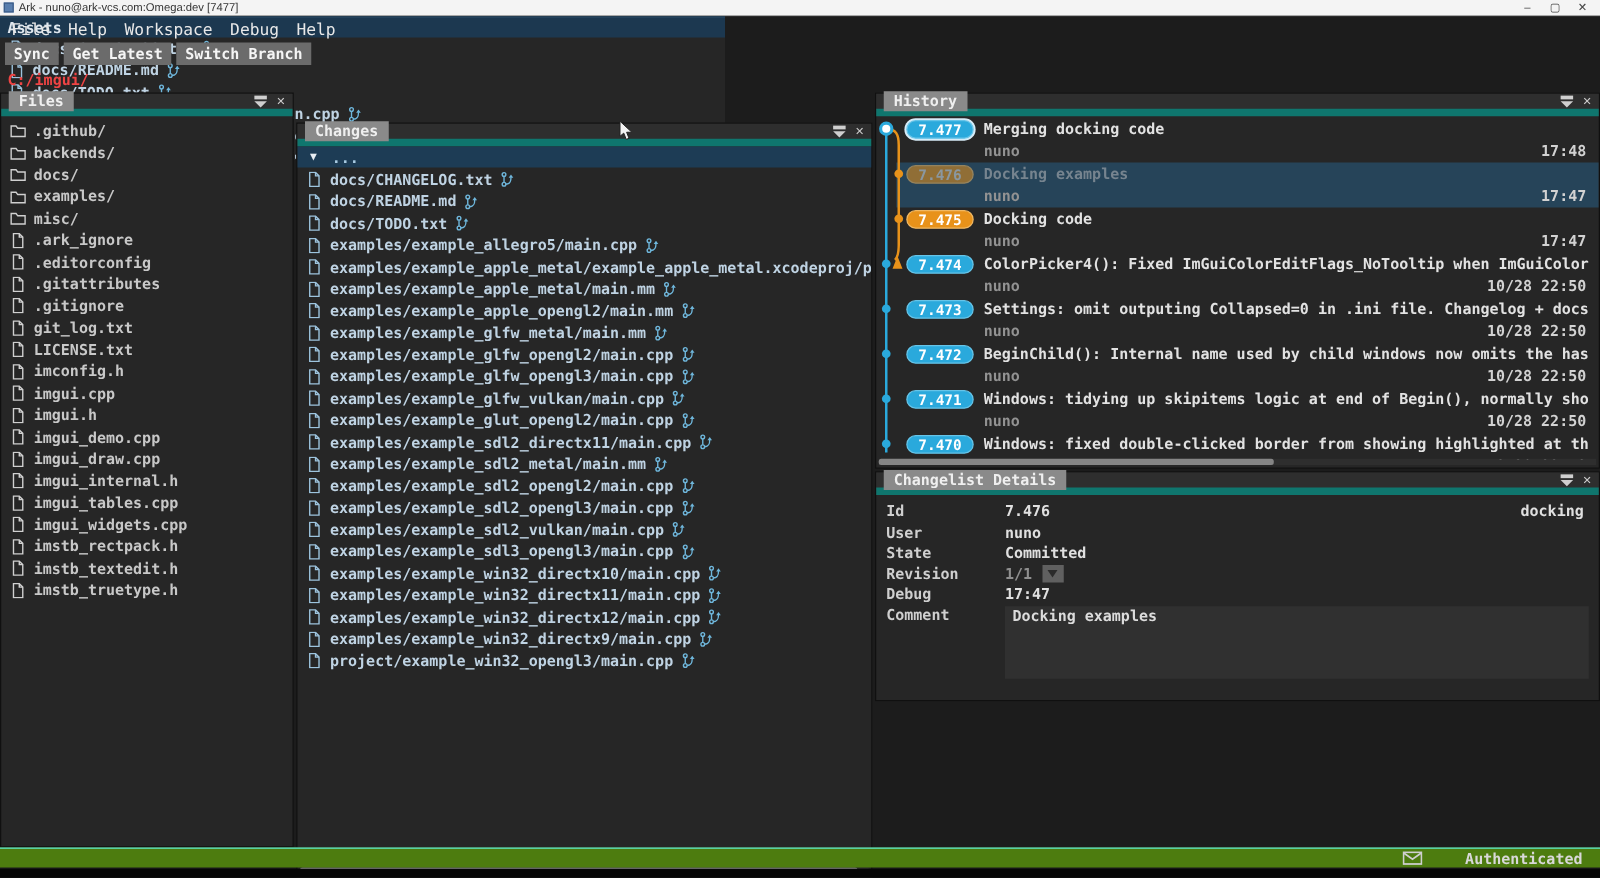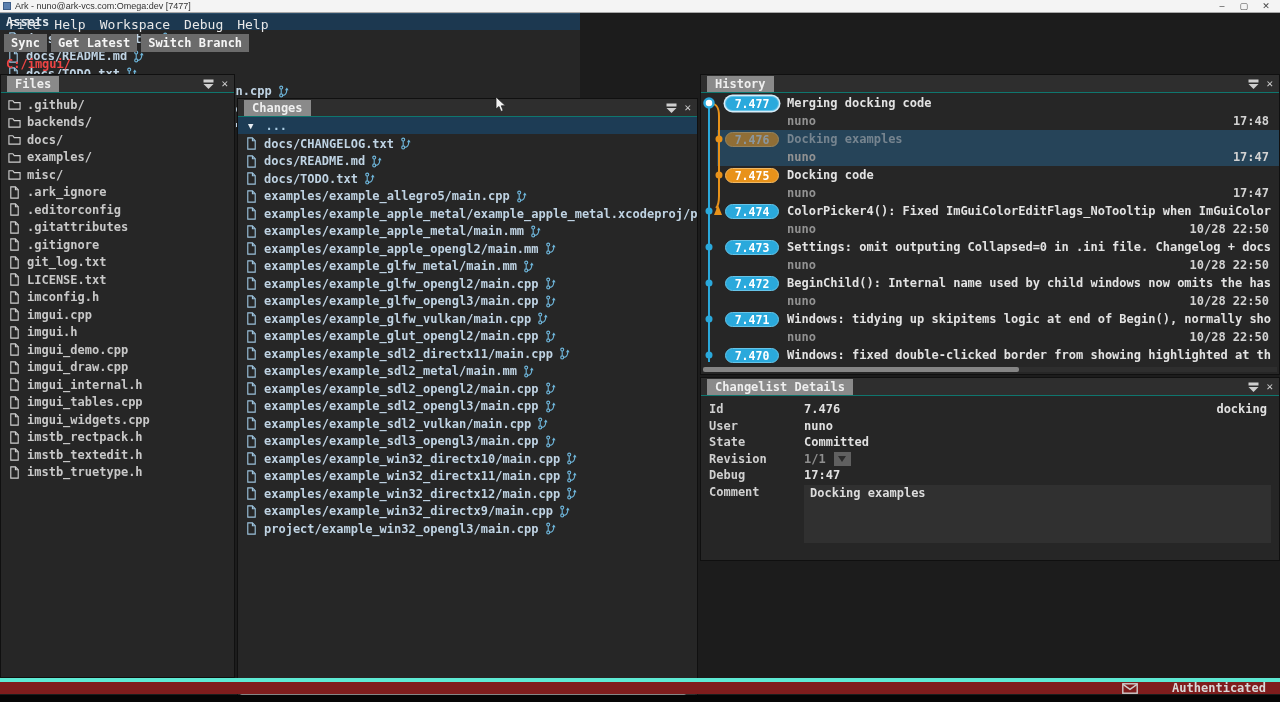--- a/index.html
+++ b/index.html
@@ -21,21 +21,21 @@
     align-items:center;font-size:13px;font-weight:normal;color:#e8e8e8;}
   .menubar span{cursor:default;}
   .toolbar{position:absolute;left:0;top:20px;height:20px;display:flex;gap:4px;padding-left:4px;align-items:center;}
   .tbtn{background:#6b6b6b;color:#f5f5f5;font-size:12px;font-weight:bold;border:none;
     padding:2px 7px;font-family:"DejaVu Sans Mono",monospace;line-height:14px;}
   .pathbar{position:absolute;left:6px;top:42px;height:18px;font-size:12px;font-weight:bold;color:#ef4444;
     line-height:18px;}
 
   
   .panel{position:absolute;background:#262626;border:1px solid #101010;}
-  .phead{height:18px;background:#2e2e2e;border-bottom:1px solid #0f766e;display:flex;align-items:center;position:relative;}
+  .phead{height:18px;background:#2e2e2e;border-bottom:6px solid #0f766e;display:flex;align-items:center;position:relative;}
   .ptab{margin-left:6px;background:#8a8a8a;color:#efefef;font-size:12px;font-weight:bold;
     padding:0 8px;height:16px;line-height:16px;}
   .phead .hicons{margin-left:auto;display:flex;align-items:center;gap:6px;padding-right:6px;}
   .iflt{width:13px;height:12px;}
   .ix{color:#cfcfcf;font-size:11px;font-weight:bold;line-height:12px;cursor:default;}
 
   .files-panel{left:0;top:61px;width:235px;height:604px;}
   .changes-panel{left:237px;top:61px;width:461px;height:604px;margin-top:24px;}
   .history-panel{left:700px;top:61px;width:580px;height:301px;}
   .details-panel{left:700px;top:364px;width:580px;height:184px;}
@@ -89,22 +89,22 @@
     border-top:6px solid #2b2b2b;}
   .frow.comment{align-items:flex-start;height:auto;margin-top:1px;}
   .cbox{flex:1;height:58px;background:#303030;padding:1px 6px;font-size:12px;font-weight:bold;color:#dcdcdc;}
 
   
   .assets-head{height:17px;background:#1c3850;display:flex;align-items:center;padding-left:6px;
     font-size:12px;font-weight:bold;color:#dfe7ee;border-top:1px solid #2c4d68;}
   .assets-list{overflow:hidden;height:97px;}
 
   
-  .statusbar{position:absolute;left:0;top:665px;width:1280px;height:16px;background:#7f1d1d;
-    border-top:4px solid #5eead4;display:flex;align-items:center;justify-content:flex-end;
+  .statusbar{position:absolute;left:0;top:665px;width:1280px;height:16px;background:#4d7c0f;
+    border-top:1px solid #5eead4;display:flex;align-items:center;justify-content:flex-end;
     gap:34px;padding-right:14px;}
   .statusbar .env{width:16px;height:11px;color:#cfcfcf;}
   .statusbar .stext{font-size:12px;font-weight:bold;color:#d8d8d8;}
   .bottombar{position:absolute;left:0;top:682px;width:1280px;height:7px;background:#060606;}
 
   .cursor{position:absolute;left:495px;top:96px;z-index:99;pointer-events:none;}
 </style>
 </head>
 <body>
 

